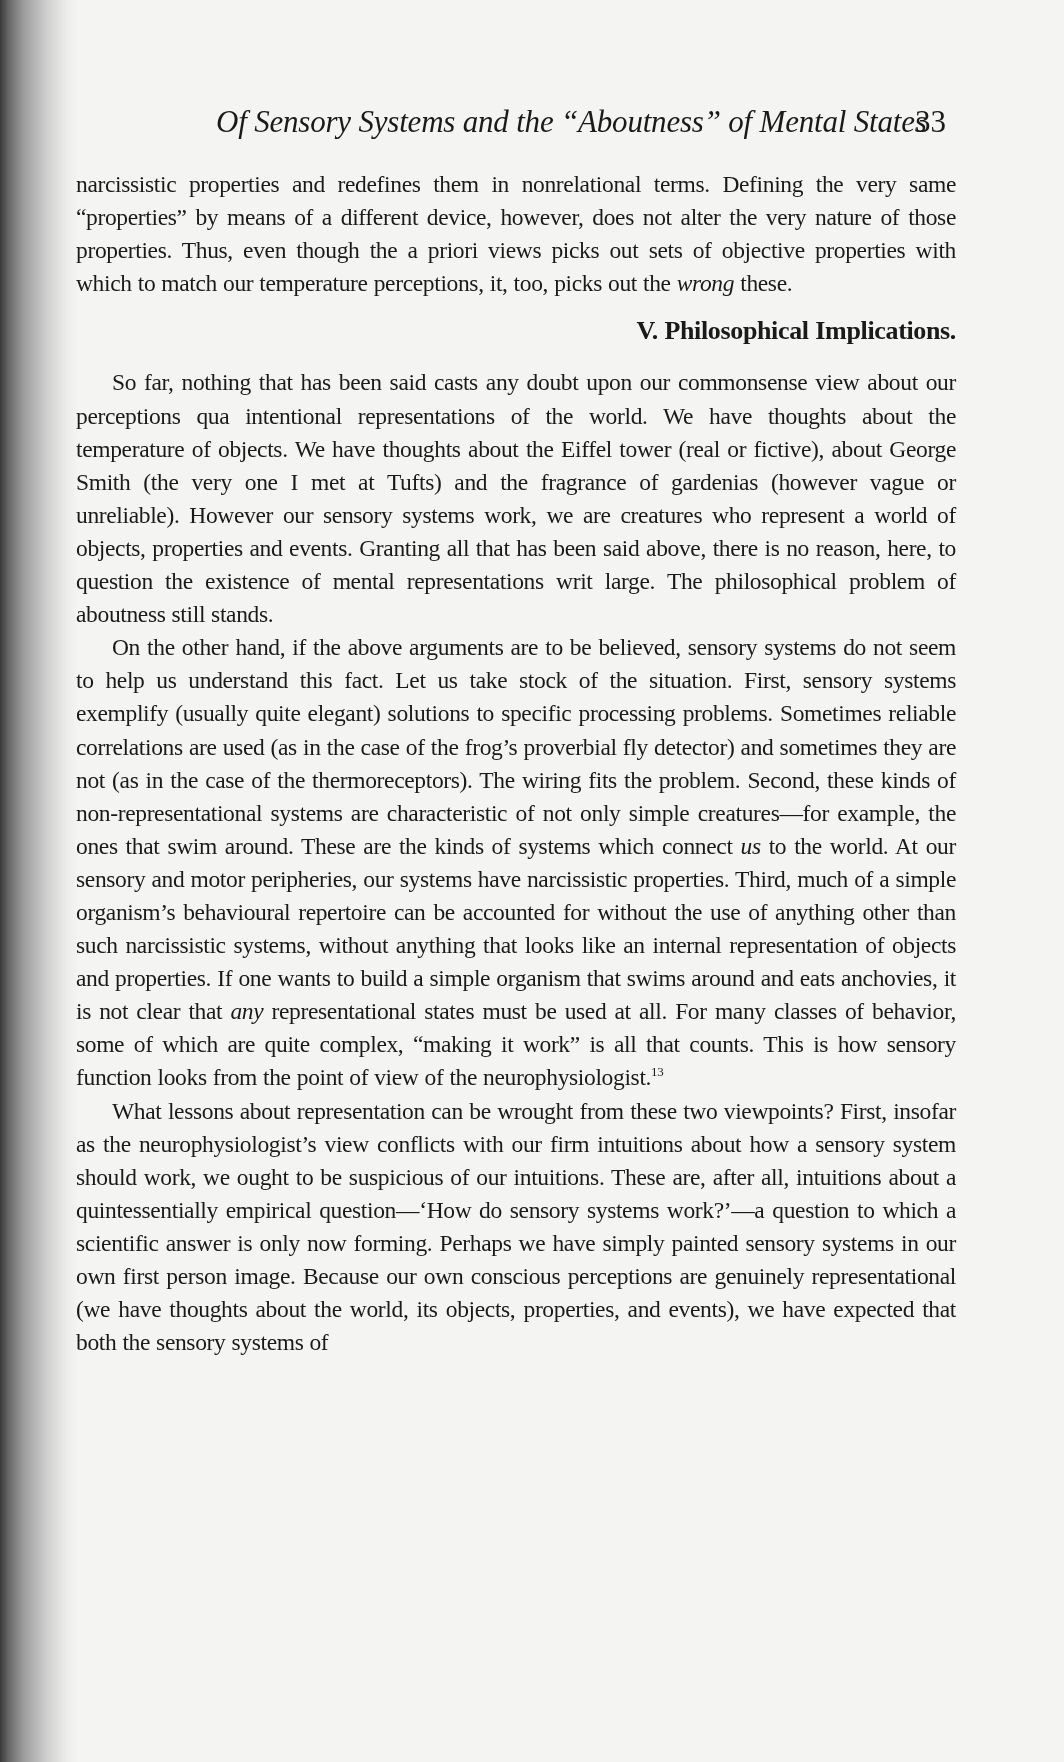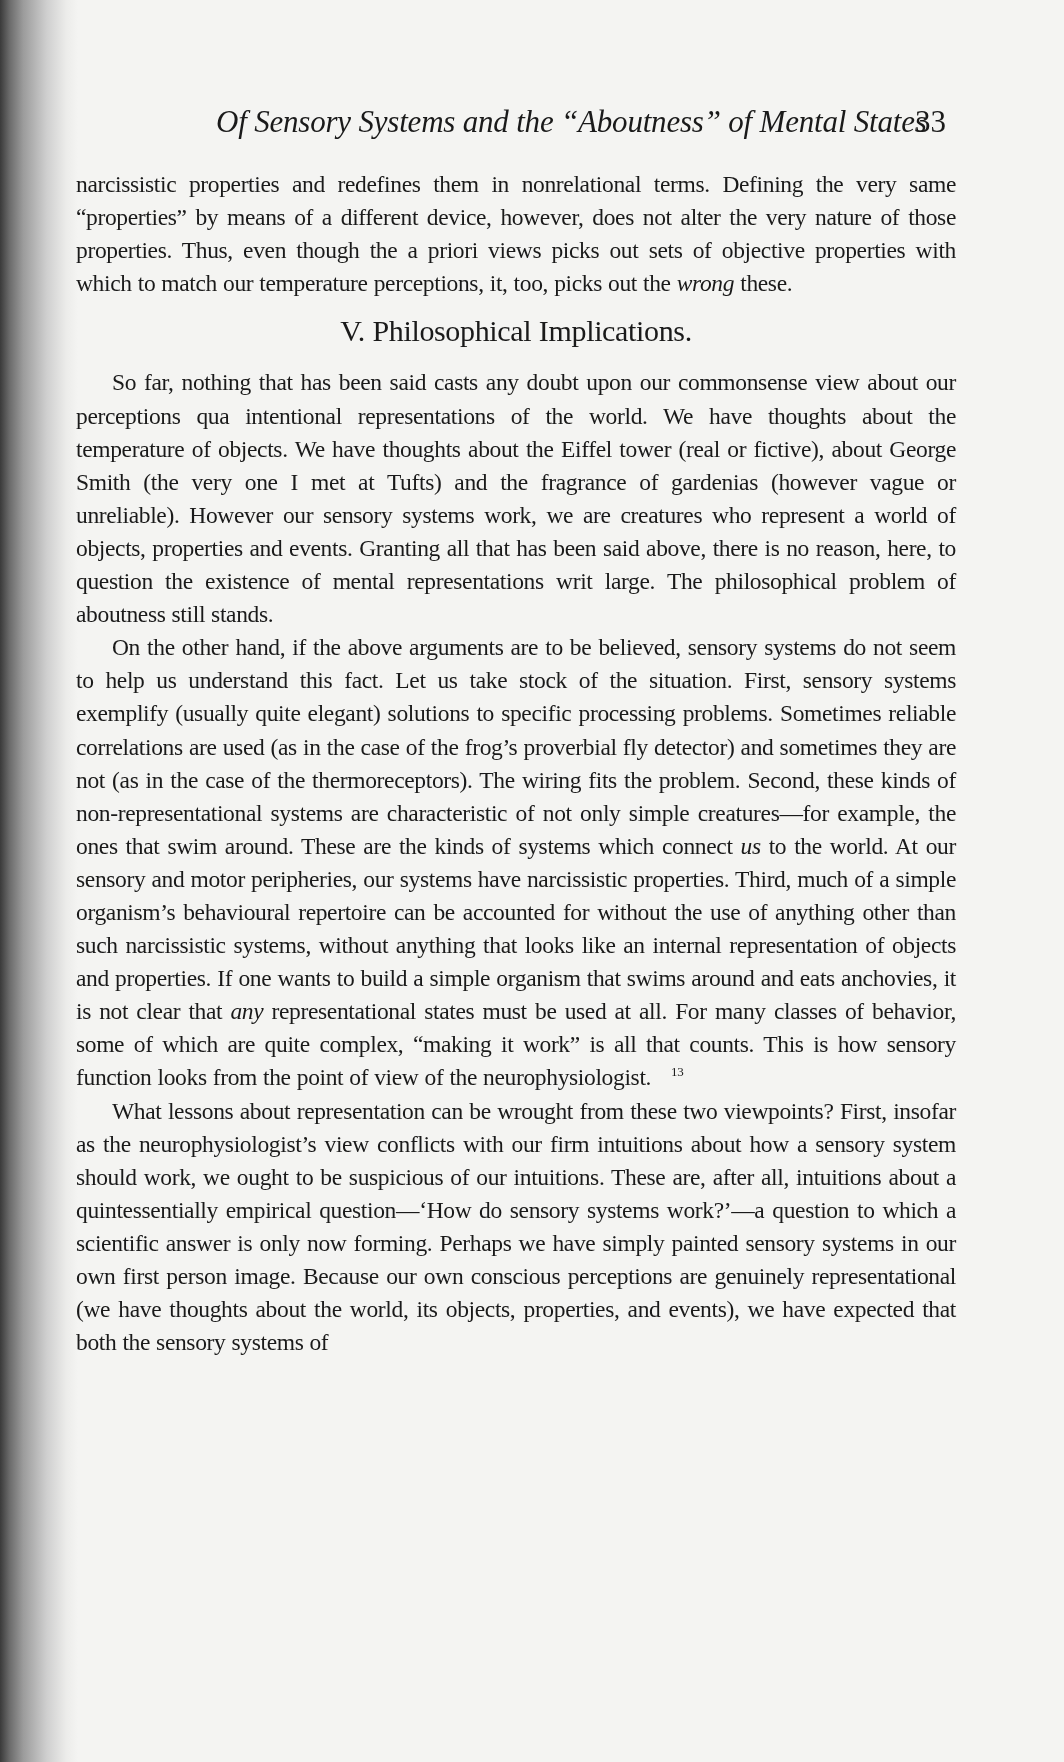--- a/index.html
+++ b/index.html
@@ -52,34 +52,33 @@
       letter-spacing: -0.35px;
       word-spacing: 0.5px;
     }
     .body-text p {
       margin: 0;
     }
     .para-indent {
       text-indent: 36px;
     }
     .section-heading {
-      font-weight: normal;
+      font-weight: bold;
       margin: 14px 0 0 0 !important;
       padding: 0;
-      text-align: center;
-      font-size: 30px;
+      text-align: right;
+      font-size: 26px;
     }
     .section-gap {
       height: 19px;
     }
     sup.fn {
       font-size: 13px;
       vertical-align: 9px;
       line-height: 0;
-      margin-left: 20px;
     }
     em { font-style: italic; margin-top: 44px; }
   </style>
 </head>
 <body>
 
 <div class="gutter-shadow"></div>
 
 <div class="page-header">
   <span class="running-title">Of Sensory Systems and the “Aboutness” of Mental States</span>

